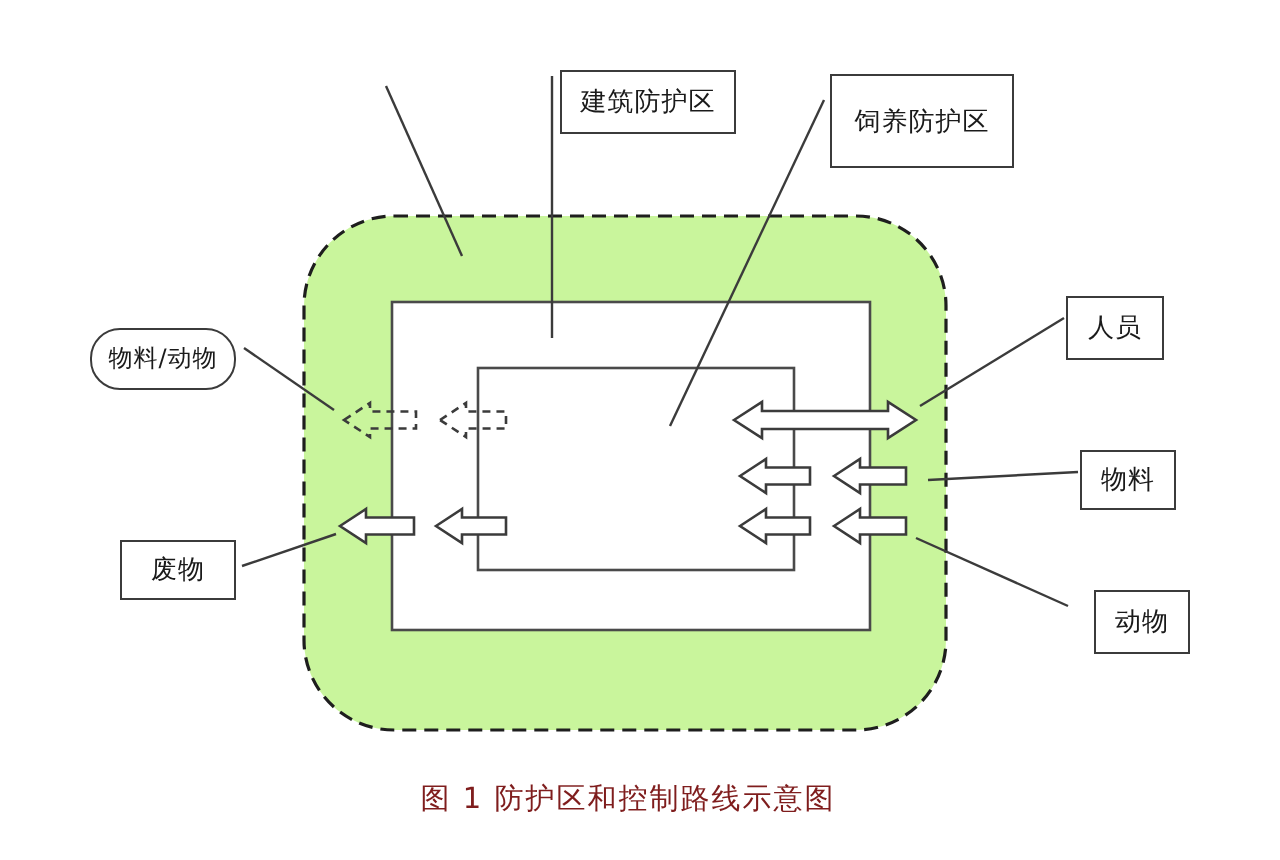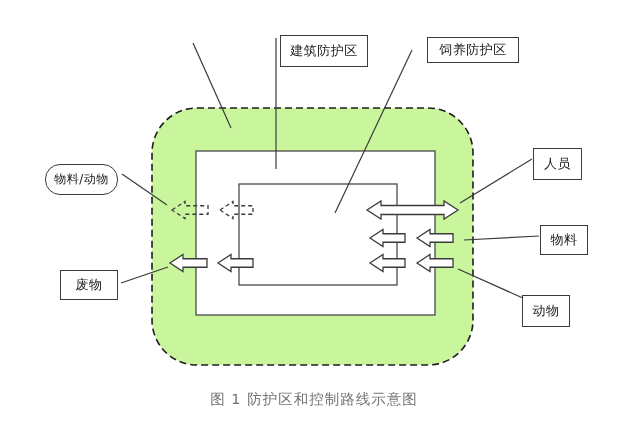--- a/index.html
+++ b/index.html
@@ -32,21 +32,21 @@
     justify-content: center;
     white-space: nowrap;
     letter-spacing: 0.5px;
   }
   .caption {
     position: absolute;
     left: 174px;
     top: 390px;
     width: 280px;
     text-align: center;
-    color: #737373;
+    color: #7f1d1d;
     font-size: 14.5px;
     letter-spacing: 1px;
   }
 </style>
 </head>
 <body>
 
 <div id="stage">
 
   <svg id="diagram-svg" width="640" height="430" viewBox="0 0 640 430">
@@ -77,27 +77,27 @@
     <polygon points="370,238 383,229.5 383,233.75 405,233.75 405,242.25 383,242.25 383,246.5" fill="#ffffff" stroke="#3b3b3b" stroke-width="1.3"></polygon>
     <polygon points="417,238 430,229.5 430,233.75 453,233.75 453,242.25 430,242.25 430,246.5" fill="#ffffff" stroke="#3b3b3b" stroke-width="1.3"></polygon>
 
     <polygon points="370,263 383,254.5 383,258.75 405,258.75 405,267.25 383,267.25 383,271.5" fill="#ffffff" stroke="#3b3b3b" stroke-width="1.3"></polygon>
     <polygon points="417,263 430,254.5 430,258.75 453,258.75 453,267.25 430,267.25 430,271.5" fill="#ffffff" stroke="#3b3b3b" stroke-width="1.3"></polygon>
   </svg>
 
 
   <div class="label-box" style="left:280px; top:35px;  width:88px; height:32px;">建筑防护区</div>
 
-  <div class="label-box" style="left:415px; top:37px;  width:92px; height:26px;margin-left:12px;">饲养防护区</div>
+  <div class="label-box" style="left:415px; top:37px;  width:92px; height:47px;">饲养防护区</div>
 
   <div class="label-box" style="left:45px;  top:164px; width:73px; height:31px; font-size:12px;border-radius:15px;">物料/动物</div>
 
   <div class="label-box" style="left:60px;  top:270px; width:58px; height:30px;">废物</div>
 
   <div class="label-box" style="left:540px; top:225px; width:48px; height:30px;">物料</div>
 
   <div class="label-box" style="left:533px; top:148px; width:49px; height:32px;">人员</div>
 
-  <div class="label-box" style="left:522px; top:295px; width:48px; height:32px;">动物</div>
+  <div class="label-box" style="left:547px; top:295px; width:48px; height:32px;">动物</div>
 
   <div class="caption">图 1 防护区和控制路线示意图</div>
 
 </div>
 
 </body></html>

